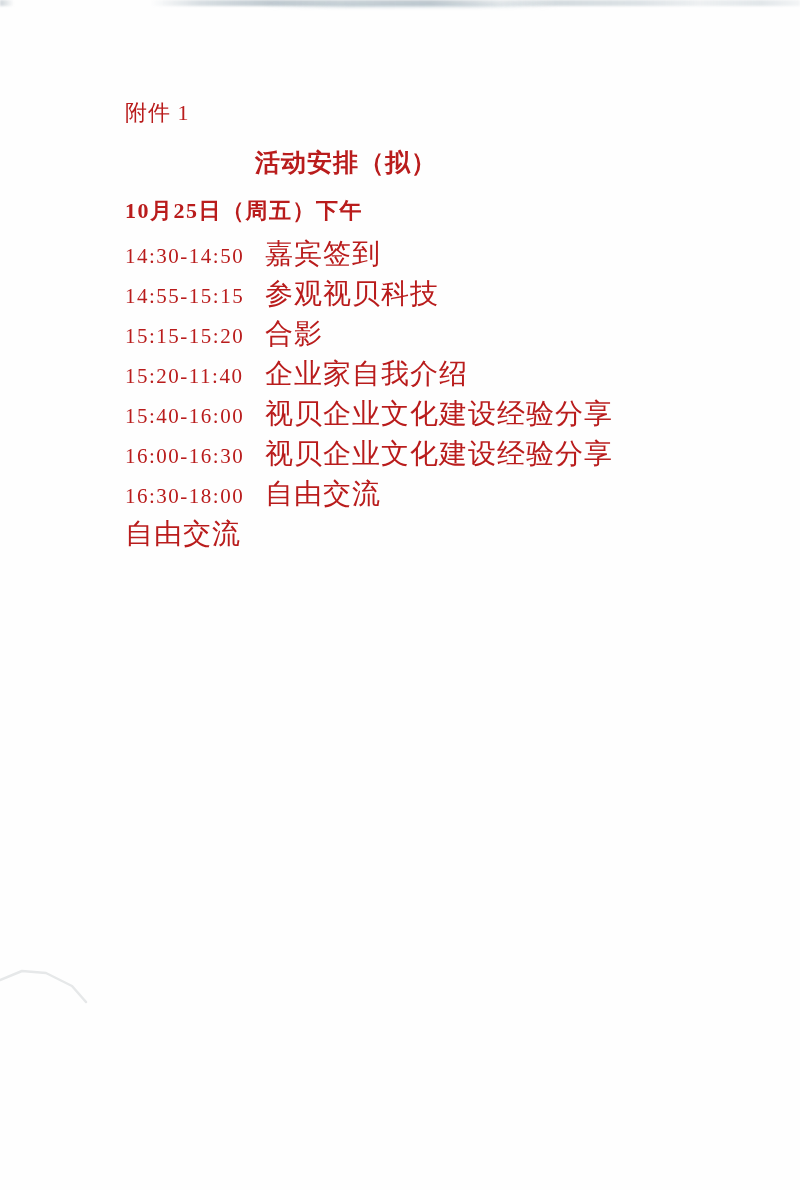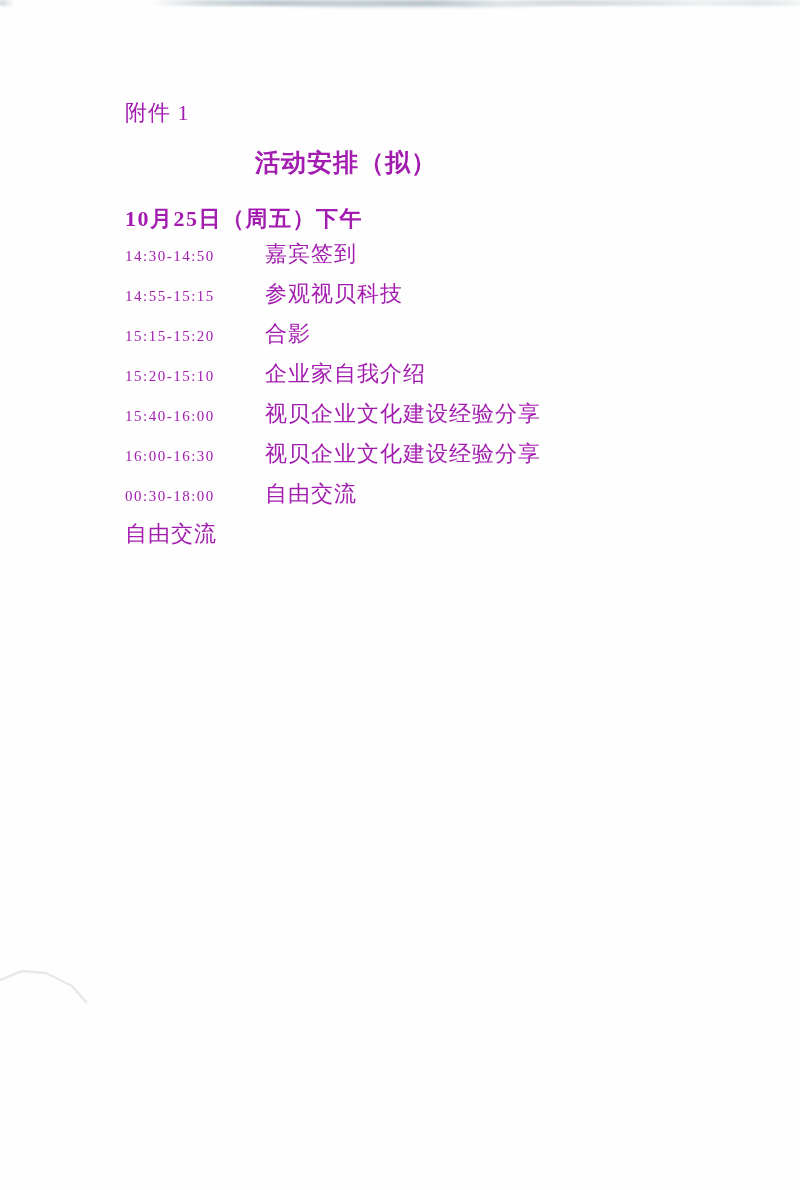--- a/index.html
+++ b/index.html
@@ -7,21 +7,21 @@
     padding: 0;
     background: #ffffff;
   }
   .page {
     position: relative;
     width: 800px;
     height: 1190px;
     background: #fefefe;
     overflow: hidden;
     font-family: "Liberation Serif", "DejaVu Serif", serif;
-    color: #a21caf;
+    color: #b91c1c;
   }
 
   
   .scan-streak-top {
     position: absolute;
     top: 0;
     left: 0;
     width: 800px;
     height: 6px;
     background: linear-gradient(to right,
@@ -80,43 +80,42 @@
     font-weight: 700;
     letter-spacing: 1px;
   }
   .date-header {
     position: absolute;
     left: 125px;
     top: 196px;
     font-size: 22px;
     font-weight: 600;
     letter-spacing: 1.5px;
-    margin-top: 8px;
   }
   .schedule {
     position: absolute;
     left: 125px;
     top: 234px;
     width: 560px;
   }
   .schedule-row {
     display: flex;
     align-items: baseline;
     height: 40px;
     line-height: 40px;
   }
   .schedule-time {
     flex: 0 0 140px;
-    font-size: 15px;
+    font-size: 21px;
     font-weight: 500;
     letter-spacing: 1.5px;
     white-space: nowrap;
   }
   .schedule-activity {
-    font-size: 22px;
+    font-size: 28px;
     font-weight: 500;
     letter-spacing: 1px;
     white-space: nowrap;
   }
 </style>
 </head>
 <body>
 
 <div class="page">
 
@@ -139,33 +138,33 @@
     </div>
     <div class="schedule-row">
       <span class="schedule-time">14:55-15:15</span>
       <span class="schedule-activity">参观视贝科技</span>
     </div>
     <div class="schedule-row">
       <span class="schedule-time">15:15-15:20</span>
       <span class="schedule-activity">合影</span>
     </div>
     <div class="schedule-row">
-      <span class="schedule-time">15:20-15:10</span>
+      <span class="schedule-time">15:20-11:40</span>
       <span class="schedule-activity">企业家自我介绍</span>
     </div>
     <div class="schedule-row">
       <span class="schedule-time">15:40-16:00</span>
       <span class="schedule-activity">视贝企业文化建设经验分享</span>
     </div>
     <div class="schedule-row">
       <span class="schedule-time">16:00-16:30</span>
       <span class="schedule-activity">视贝企业文化建设经验分享</span>
     </div>
     <div class="schedule-row">
-      <span class="schedule-time">00:30-18:00</span>
+      <span class="schedule-time">16:30-18:00</span>
       <span class="schedule-activity">自由交流</span>
     </div>
     <div class="schedule-row">
       <span class="schedule-activity">自由交流</span>
     </div>
   </div>
 
 </div>
 
 </body></html>

